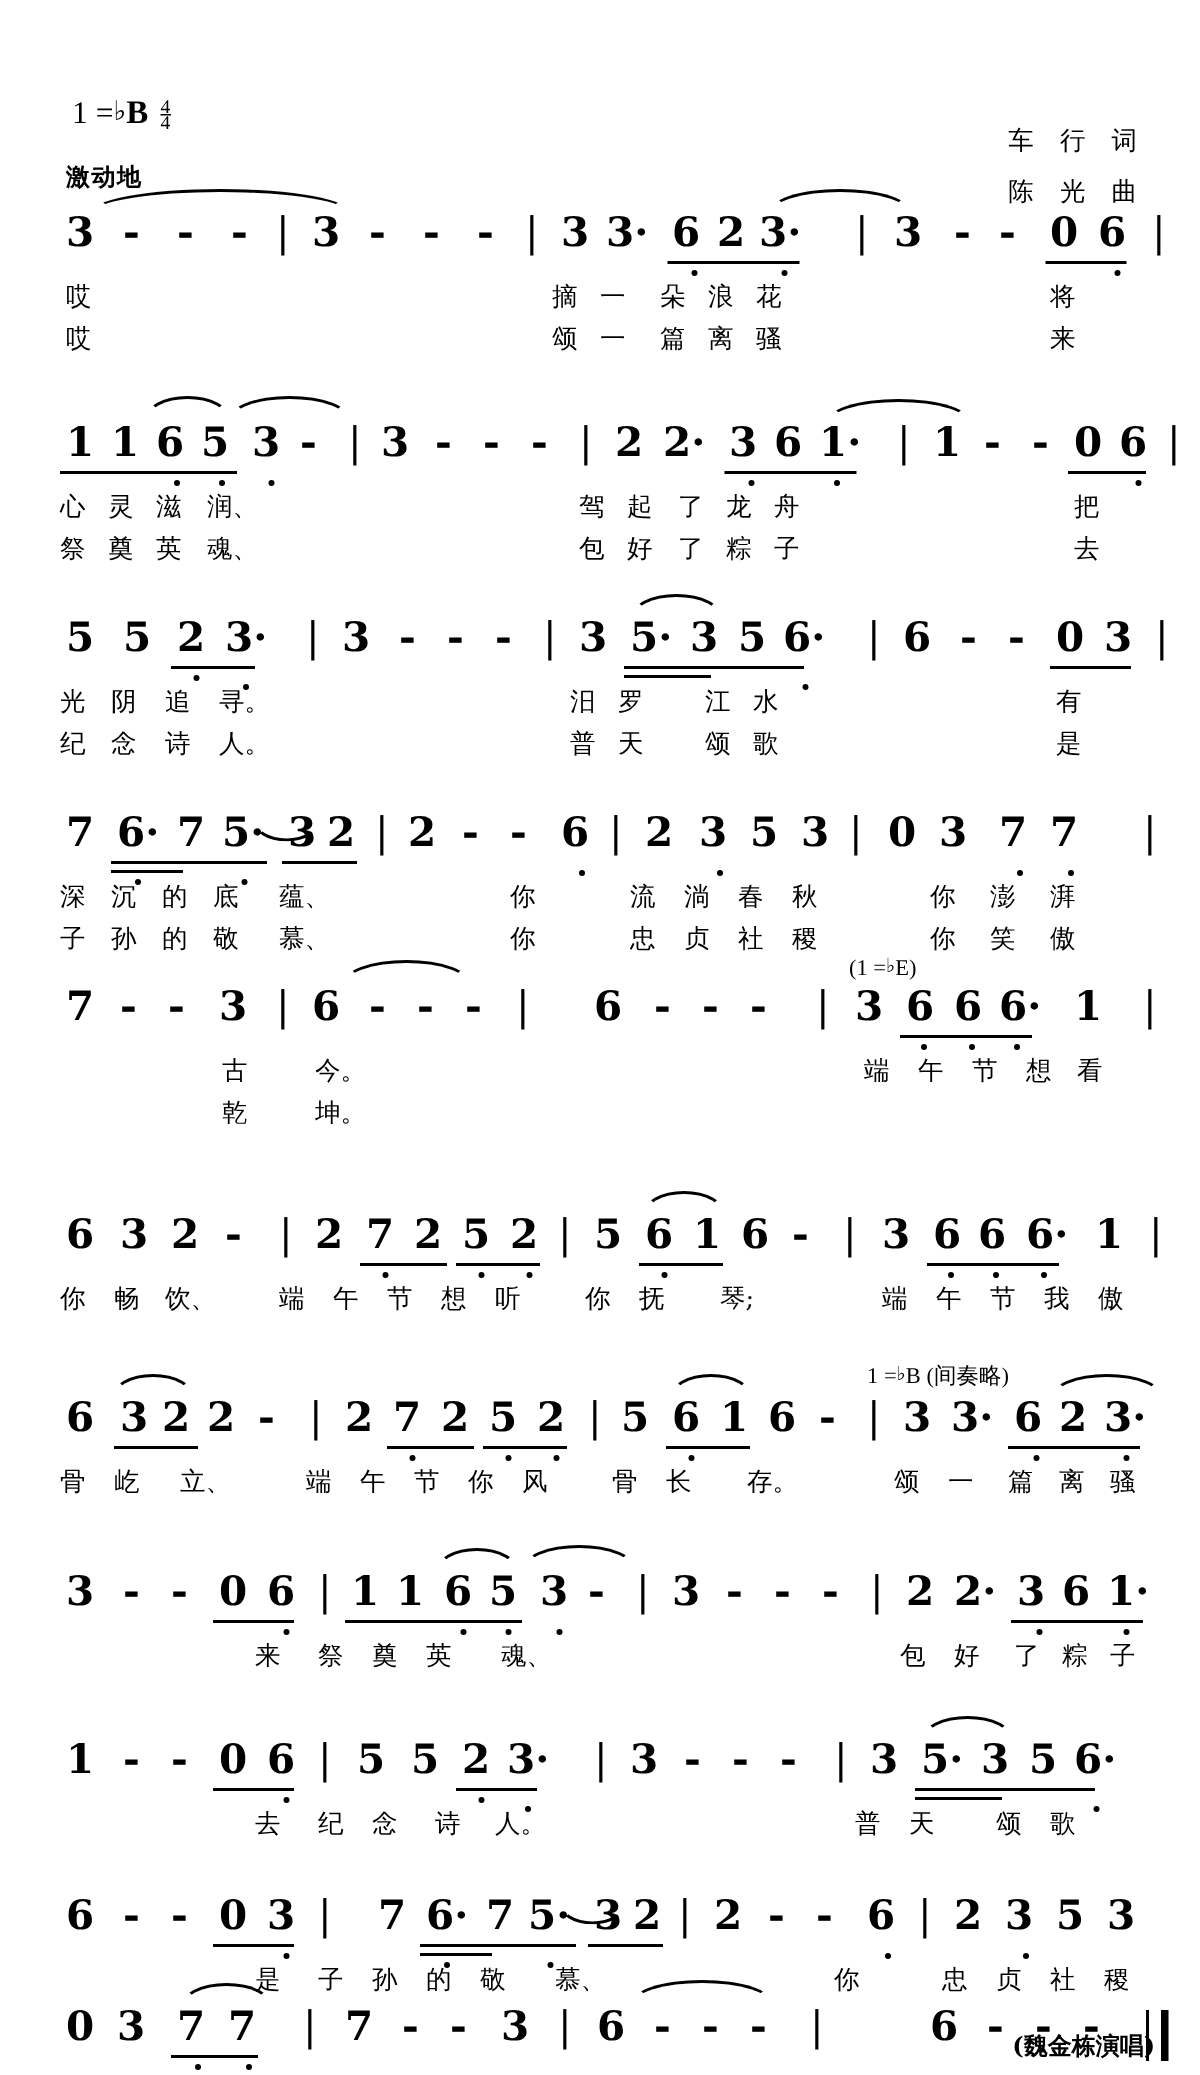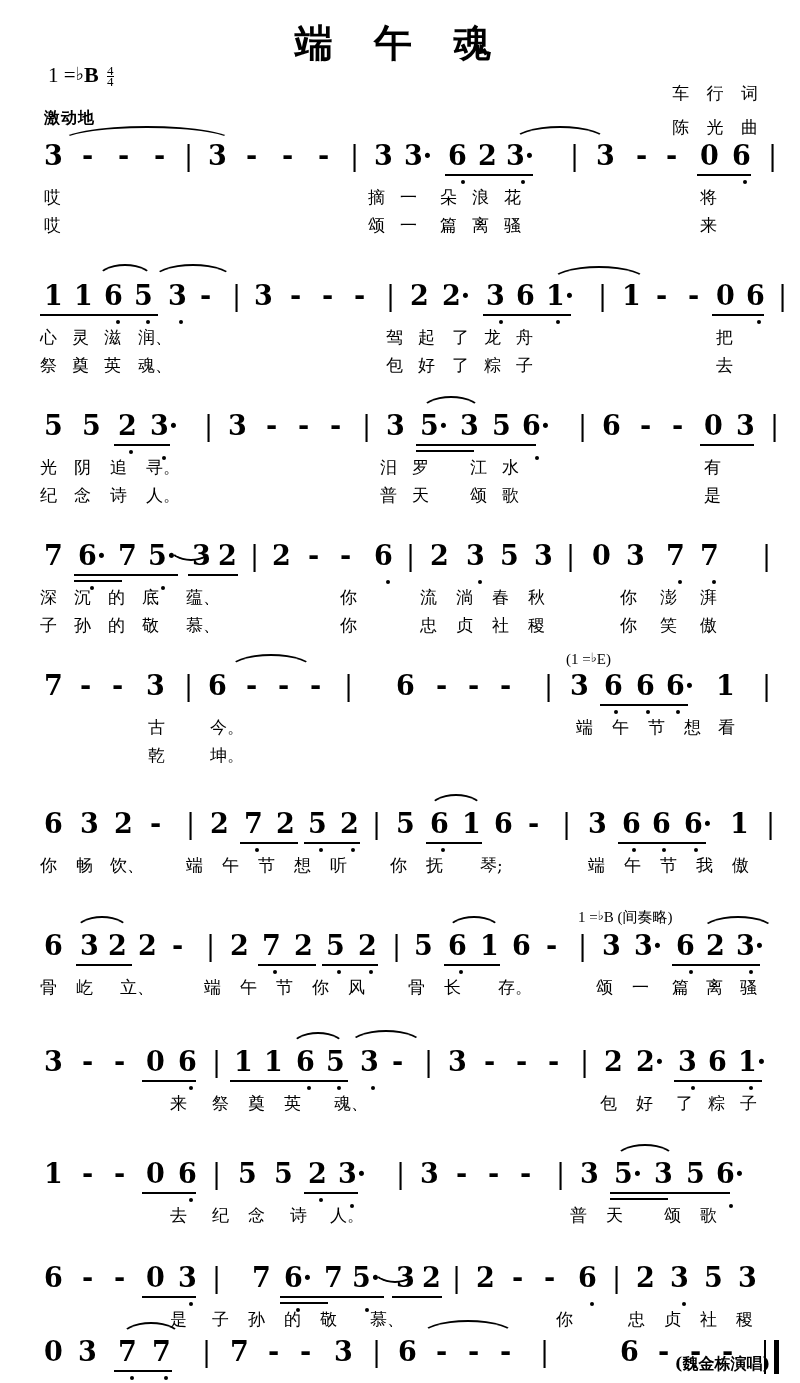--- a/index.html
+++ b/index.html
@@ -69,21 +69,20 @@
   .keychg{position:absolute;font-size:15px;font-family:"Liberation Serif",serif;}
   .keychg .fl{font-size:13px;vertical-align:2px;}
   .endbar{position:absolute;top:4px;width:8px;height:34px;
           border-left:2px solid #000;border-right:5px solid #000;}
 </style>
 </head>
 <body>
 
 <div class="sheet">
 
-  <div class="title">端 午 魂</div>
 
   <div class="keysig">
     <span>1 =</span><span class="flat">♭</span><span class="bold">B</span>
     <span class="meter">
       <span class="num">4</span>
       <span class="den">4</span>
     </span>
   </div>
 
   <div class="tempo">激动地</div>
@@ -274,21 +273,21 @@
       <span class="tok" style="left:620px">你</span><span class="tok" style="left:660px">澎</span><span class="tok" style="left:700px">湃</span>
     </div>
     <div class="lyr">
       <span class="tok" style="left:40px">子</span><span class="tok" style="left:74px">孙</span><span class="tok" style="left:108px">的</span><span class="tok" style="left:142px">敬</span><span class="tok" style="left:186px">慕、</span>
       <span class="tok" style="left:340px">你</span>
       <span class="tok" style="left:420px">忠</span><span class="tok" style="left:456px">贞</span><span class="tok" style="left:492px">社</span><span class="tok" style="left:528px">稷</span>
       <span class="tok" style="left:620px">你</span><span class="tok" style="left:660px">笑</span><span class="tok" style="left:700px">傲</span>
     </div>
   </div>
 
-  <div class="system" style="top:670px">
+  <div class="system" style="top:656px">
     <div class="keychg" style="left:566px;top:-20px">
       <span>(1 =</span><span class="fl">♭</span><span>E)</span>
     </div>
     <div class="notes">
       <span class="tok" style="left:44px">7</span>
       <span class="tok" style="left:80px">-</span>
       <span class="tok" style="left:112px">-</span>
       <span class="tok" style="left:146px">3</span>
       <span class="tok bar" style="left:184px">|</span>
       <span class="tok" style="left:208px">6</span>

